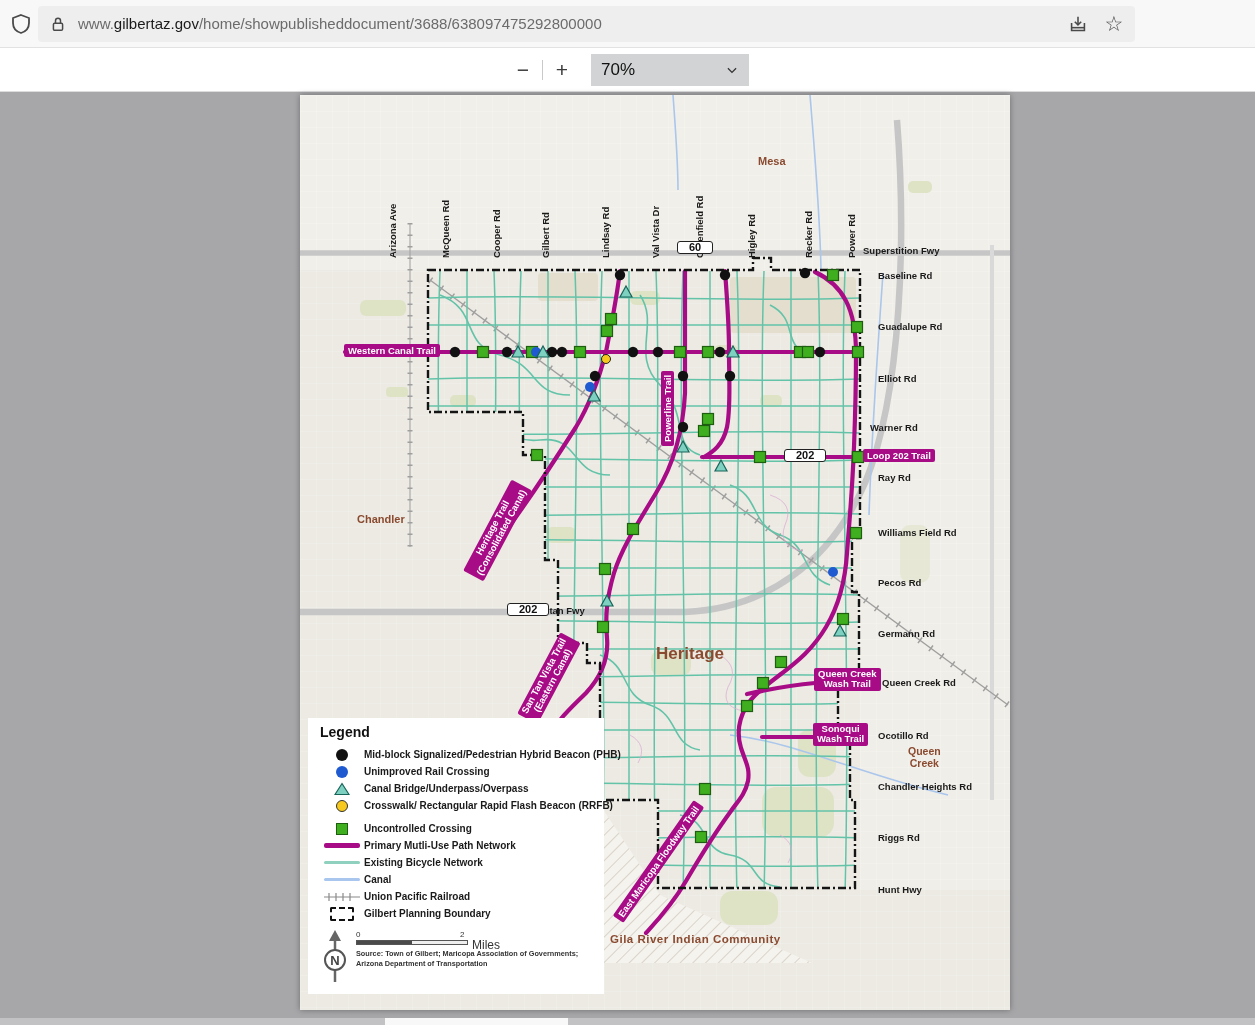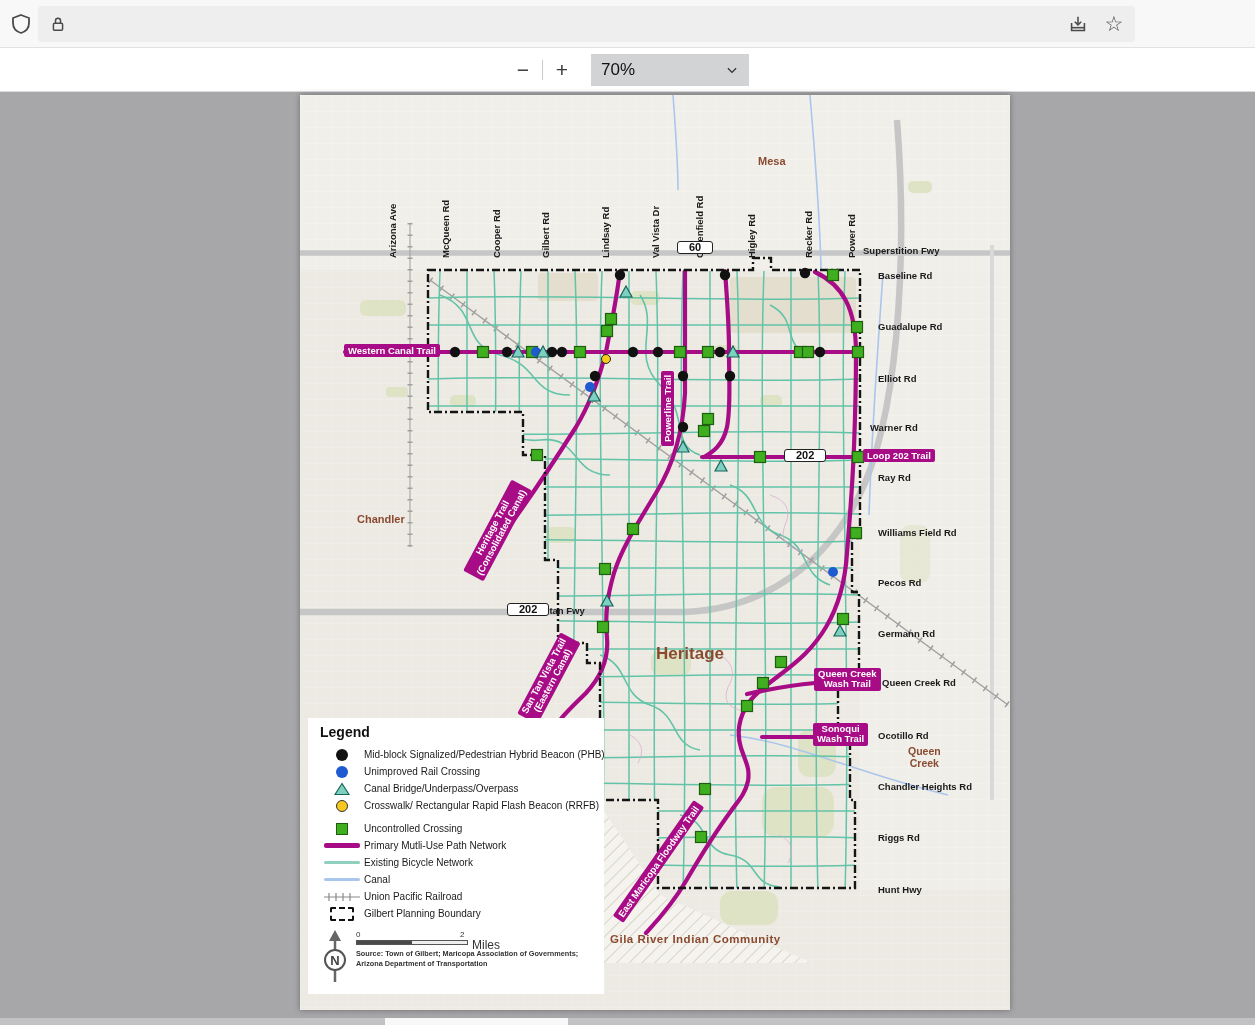--- a/index.html
+++ b/index.html
@@ -54,21 +54,21 @@
     font-size:11px; font-weight:bold; color:#111; padding:0 11px; line-height:11px; z-index:4; }
 
   .notebox { position:absolute; left:14px; top:541px; width:180px; background:#fff; padding:5px 6px;
     font-size:8.4px; font-weight:600; line-height:1.3; color:#222; z-index:5; }
 
   .legend { position:absolute; left:8px; top:623px; width:296px; background:#fff; padding:6px 20px 8px 12px; z-index:5; }
   .legend-title { font-size:14px; font-weight:600; color:#111; margin-bottom:6px; }
   .lrow { display:flex; align-items:center; height:17px; }
   .lrow.gap { margin-top:6px; }
   .lsym { width:44px; display:flex; justify-content:center; align-items:center; flex:none; }
-  .ltext { font-size:10px; font-weight:400; color:#1a1a1a; white-space:nowrap; }
+  .ltext { font-size:10px; font-weight:700; color:#1a1a1a; white-space:nowrap; }
   .sym-circle { width:12px; height:12px; border-radius:50%; }
   .sym-square { width:12px; height:12px; background:#3fae1f; border:1px solid #1e5e10; }
   .sym-line { width:36px; border-radius:2px; }
   .sym-dashbox { width:24px; height:14px; border:2px dashed #111; border-radius:2px; }
 
   .scalebar-area { display:flex; margin-top:8px; }
   .scale-col { margin-left:6px; }
   .scale-nums { position:relative; width:120px; font-size:8px; color:#333; height:10px; }
   .scale-nums .n0 { position:absolute; left:0; }
   .scale-nums .n2 { position:absolute; left:104px; }
@@ -89,20 +89,21 @@
         <path d="M12 3 L20 6 V11 C20 16 16.5 19.6 12 21 C7.5 19.6 4 16 4 11 V6 Z"></path>
       </svg>
     </div>
     <div class="url-field">
       <span class="lock">
         <svg width="20" height="20" viewBox="0 0 24 24" fill="none" stroke="#4a4a4a" stroke-width="1.8">
           <rect x="6.5" y="11" width="11" height="8.5" rx="1.5"></rect>
           <path d="M9 11 V8 a3 3 0 0 1 6 0 V11"></path>
         </svg>
       </span>
+      <span class="url-text"><span>www.</span><span class="domain">gilbertaz.gov</span><span>/home/showpublisheddocument/3688/638097475292800000</span></span>
       <span class="field-icons">
         <span class="icon-btn">
           <svg width="22" height="22" viewBox="0 0 24 24" fill="none" stroke="#4a4a4a" stroke-width="1.7">
             <path d="M12 4 V13"></path>
               <path d="M8.5 9.5 L12 13 L15.5 9.5"></path>
             <path d="M5 11 V19 H19 V11"></path>
               <path d="M5 16 H19"></path>
           </svg>
         </span>
         <span class="icon-btn">

